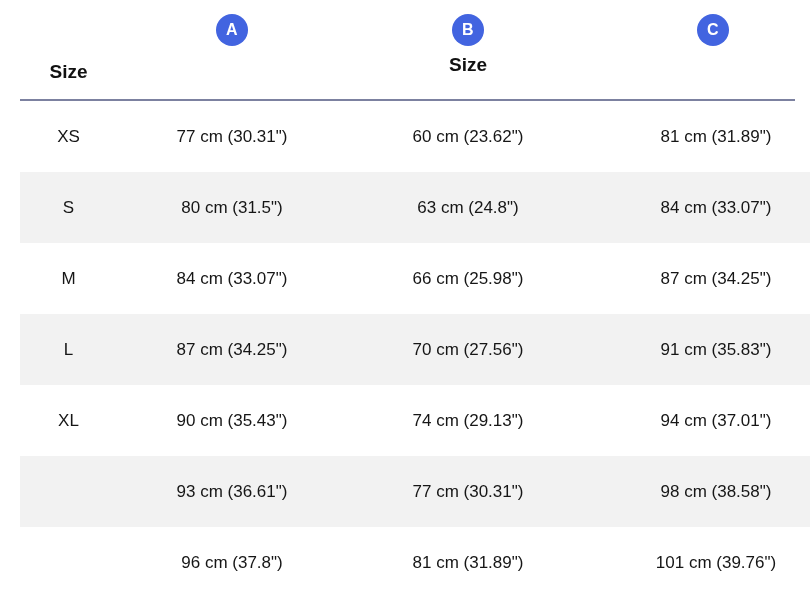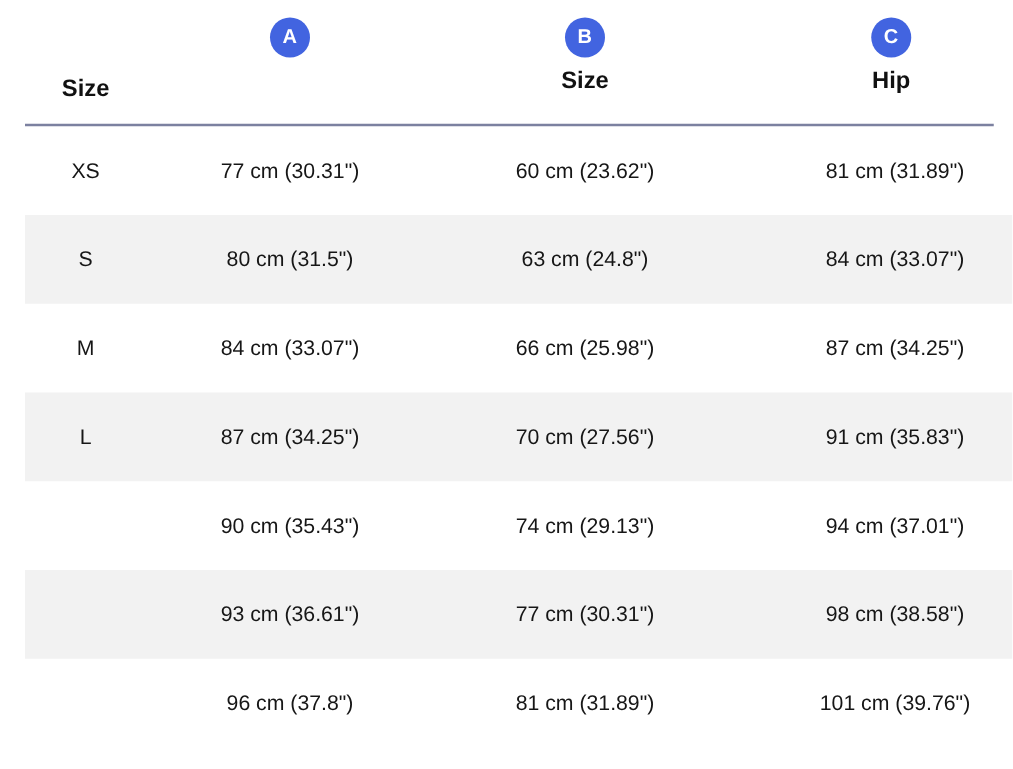--- a/index.html
+++ b/index.html
@@ -128,21 +128,20 @@
       <div class="badge">A</div>
     </div>
 
     <div class="header-cell col-2">
       <div class="badge">B</div>
       <div class="header-label">Size</div>
     </div>
 
     <div class="header-cell col-3">
       <div class="badge">C</div>
-      <div class="header-label">Hip</div>
     </div>
 
     <div class="header-rule"></div>
   </div>
 
   <div class="chart-body">
 
     <div class="chart-row">
       <div class="cell c-size">XS</div>
       <div class="cell c-1">77 cm (30.31")</div>
@@ -165,20 +164,21 @@
     </div>
 
     <div class="chart-row striped">
       <div class="cell c-size">L</div>
       <div class="cell c-1">87 cm (34.25")</div>
       <div class="cell c-2">70 cm (27.56")</div>
       <div class="cell c-3">91 cm (35.83")</div>
     </div>
 
     <div class="chart-row">
+      <div class="cell c-size">XL</div>
       <div class="cell c-1">90 cm (35.43")</div>
       <div class="cell c-2">74 cm (29.13")</div>
       <div class="cell c-3">94 cm (37.01")</div>
     </div>
 
     <div class="chart-row striped">
       <div class="cell c-1">93 cm (36.61")</div>
       <div class="cell c-2">77 cm (30.31")</div>
       <div class="cell c-3">98 cm (38.58")</div>
     </div>

